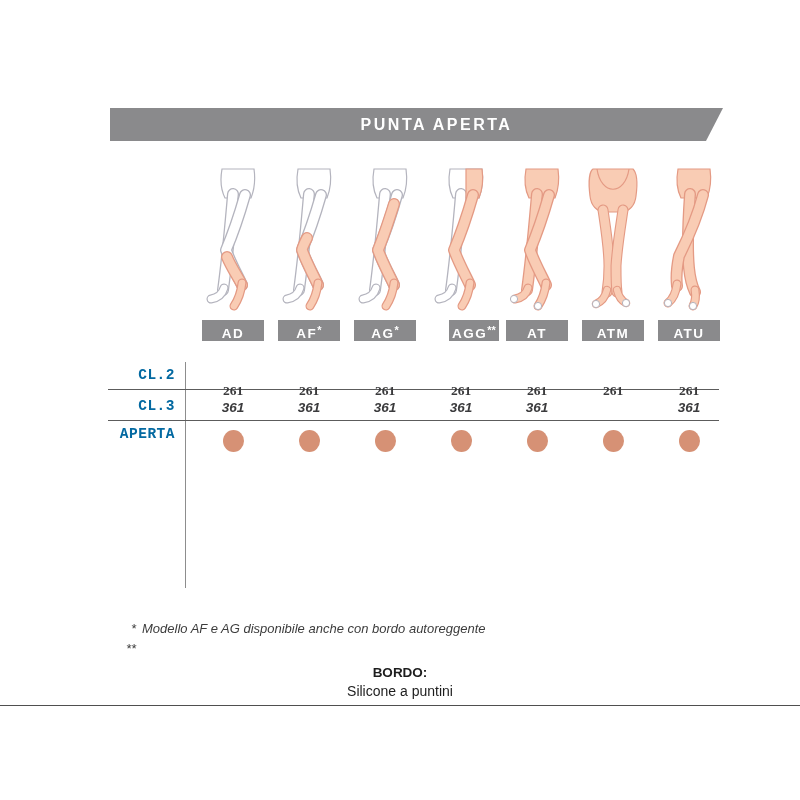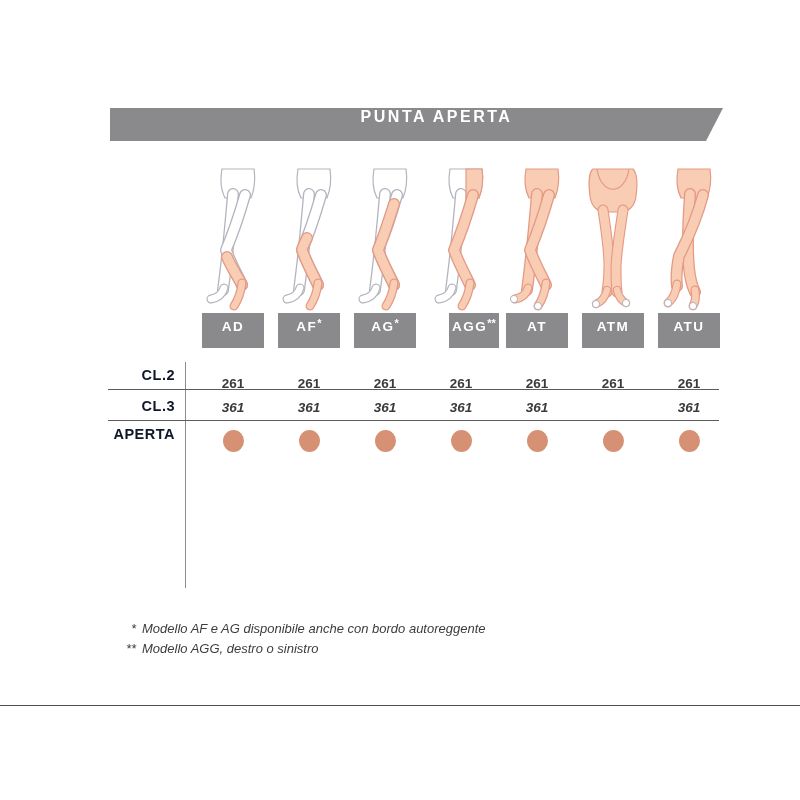--- a/index.html
+++ b/index.html
@@ -9,53 +9,53 @@
     position:relative;overflow:hidden;
     -webkit-font-smoothing:antialiased;
   }
   .canvas{position:absolute;inset:0;}
 
   
   .banner{
     position:absolute;left:110px;top:108px;width:613px;height:33px;
     background:#8a8a8c;
     clip-path:polygon(0 0,100% 0,calc(100% - 17px) 100%,0 100%);
-    display:flex;align-items:flex-start;justify-content:center;
+    display:flex;align-items:center;justify-content:center;
   }
   .banner span{
     color:#ffffff;font-weight:bold;font-size:16px;letter-spacing:2.5px;
     text-indent:40px;
   }
 
   
   .cols{position:absolute;left:195px;width:532px;display:flex;}
   .col{width:76px;display:flex;align-items:center;justify-content:center;}
 
   .figures-row{top:168px;height:145px;}
   .figures-row .col{align-items:flex-end;}
 
   .labels-row{top:319px;height:23px;}
   .model-box{
     background:#8a8a8c;color:#ffffff;font-weight:bold;font-size:13.5px;
-    letter-spacing:1.5px;width:62px;height:35px;line-height:21px;
+    letter-spacing:1.5px;width:62px;height:21px;line-height:21px;
     text-align:center;display:inline-block;
   }
   .model-box.wide{width:68px;margin-left:26px;}
   .model-box sup{font-size:11px;letter-spacing:0;vertical-align:4px;}
 
   .values-row{height:18px;}
   .values-row .col{font-weight:bold;font-size:13.5px;color:#3b3b3d;}
-  .cl2-row{top:374px;}
+  .cl2-row{top:382px;font-family:Liberation Serif, serif;}
   .cl3-row{top:398px;font-style:italic;}
   .colori-row{top:429px;height:23px;}
   .swatch{width:21px;height:22px;border-radius:50%;background:#d69175;}
 
   .rowlabel{
     position:absolute;left:95px;width:80px;text-align:right;
-    font-weight:bold;font-size:14.5px;color:#0f172a;letter-spacing:0.5px;
+    font-weight:bold;font-size:14.5px;color:#0369a1;letter-spacing:0.5px;font-family:Liberation Mono, monospace;
   }
   .rl-cl2{top:367px;}
   .rl-cl3{top:398px;}
   .rl-colori{top:426px;}
 
   
   .hline{position:absolute;left:108px;width:611px;height:1px;background:#5c5c5c;}
   .hl1{top:389px;}
   .hl2{top:420px;}
   .vline{position:absolute;left:185px;top:362px;width:1px;height:226px;background:#8d8d8d;}
@@ -276,22 +276,23 @@
       </div>
   </div>
 
   <div class="footnotes">
     <div class="fnote">
       <span class="mark">*</span>
       <span>Modello AF e AG disponibile anche con bordo autoreggente</span>
     </div>
     <div class="fnote">
       <span class="mark">**</span>
-      <span>Modello AGG, destro o sinistro</span>
     </div>
   </div>
 
   <div class="bordo">
+    <div class="btitle">BORDO:</div>
+    <div class="bvalue">Silicone a puntini</div>
   </div>
 
   <div class="bottomline"></div>
 
 </div>
 
 </body></html>

